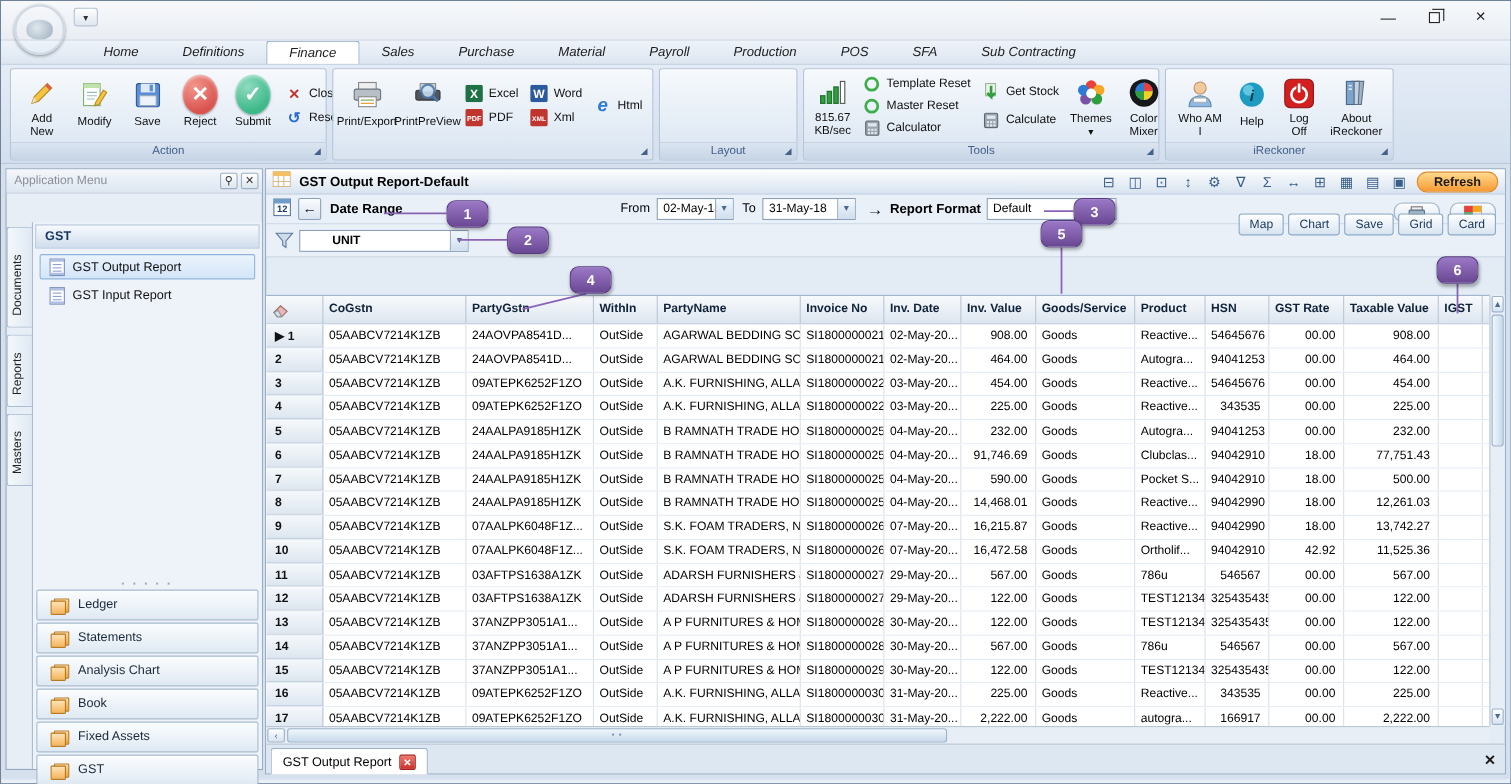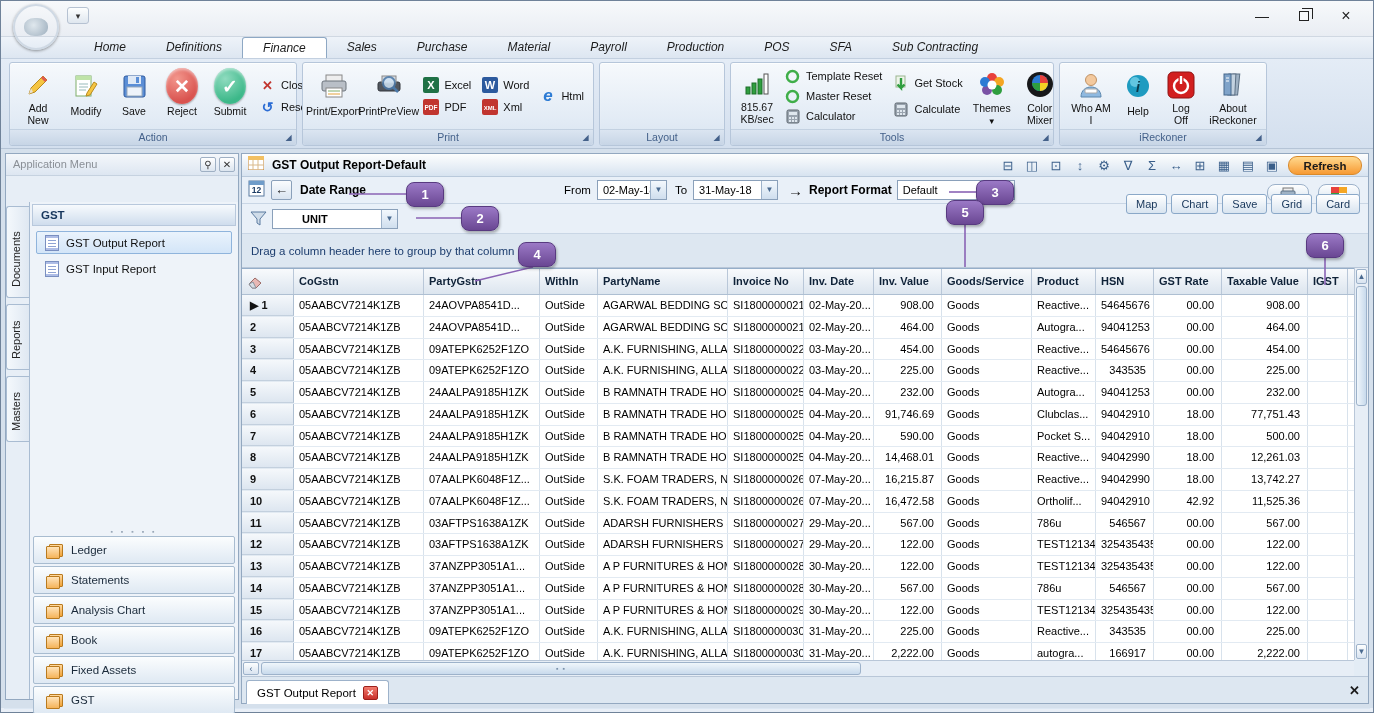--- a/index.html
+++ b/index.html
@@ -359,21 +359,20 @@
             <span>Xml</span>
             </div>
         </div>
         <div class="smallcol" style="justify-content:center;">
           <div class="smallbtn">
             <span class="sicon" style="color:#2c7bd4; font-weight:bold; font-size:17px; font-style:italic;">e</span>
             <span>Html</span>
             </div>
         </div>
       </div>
-      <div class="glabel">Print</div>
       <div class="launcher">◢</div>
     </div>
 
     <div class="rgroup" style="left:598px; width:126px;">
       <div class="glabel">Layout</div>
       <div class="launcher">◢</div>
     </div>
 
     <div class="rgroup" style="left:729px; width:324px;">
       <div class="gbody">
@@ -631,21 +630,21 @@
         <span class="lbl-bold" style="margin-left:6px;">Report Format</span>
         <div class="combo" style="width:118px; margin-left:5px;">
           <span>Default</span>
           <span class="dd">▼</span></div>
       </div>
 
       <div class="filter-row2">
         <span style="position:absolute; left:8px; top:7px;"><svg width="17" height="16">
               <path d="M1 1 H16 L10 8 V14 L7 12 V8 Z" fill="#cfdce9" stroke="#5a7aa0"></path>
             </svg></span>
-        <div class="combo" style="position:absolute; left:30px; top:5px; width:126px; font-weight:bold;">
+        <div class="combo" style="position:absolute; left:30px; top:5px; width:154px; font-weight:bold;">
           <span style="padding-left:24px;">UNIT</span>
           <span class="dd">▼</span></div>
       </div>
       <div class="minibtns">
         <div class="minibtn">
             <svg width="16" height="13">
               <rect x="3" y="1" width="10" height="4" fill="#eee" stroke="#777"></rect>
               <rect x="1" y="4" width="14" height="6" rx="1" fill="#9fb2c4" stroke="#5d7185"></rect>
               <rect x="4" y="8" width="8" height="4" fill="#fff" stroke="#777"></rect>
             </svg>
@@ -660,21 +659,20 @@
           </div>
       </div>
       <div class="viewbtns" id="view-btns">
           <div class="viewbtn">Map</div>
           <div class="viewbtn">Chart</div>
           <div class="viewbtn">Save</div>
           <div class="viewbtn">Grid</div>
           <div class="viewbtn">Card</div>
         </div>
 
-      <div class="groupby">Drag a column header here to group by that column</div>
 
       <div class="grid">
         <div class="g-hrow" id="g-head">
             <div class="g-hcell" style="width: 52px;"><svg width="16" height="14">
                 <path d="M2 9 L8 3 L14 8 L9 13 L5 13 Z" fill="#e9b8b4" stroke="#9c6b66"></path>
                 <path d="M2 9 L5 13 L9 13 L6 7 Z" fill="#d7dde4" stroke="#8a949e"></path>
               </svg></div>
             <div class="g-hcell" style="width: 130px;">CoGstn</div>
             <div class="g-hcell" style="width: 116px;">PartyGstn</div>
             <div class="g-hcell" style="width: 58px;">WithIn</div>

